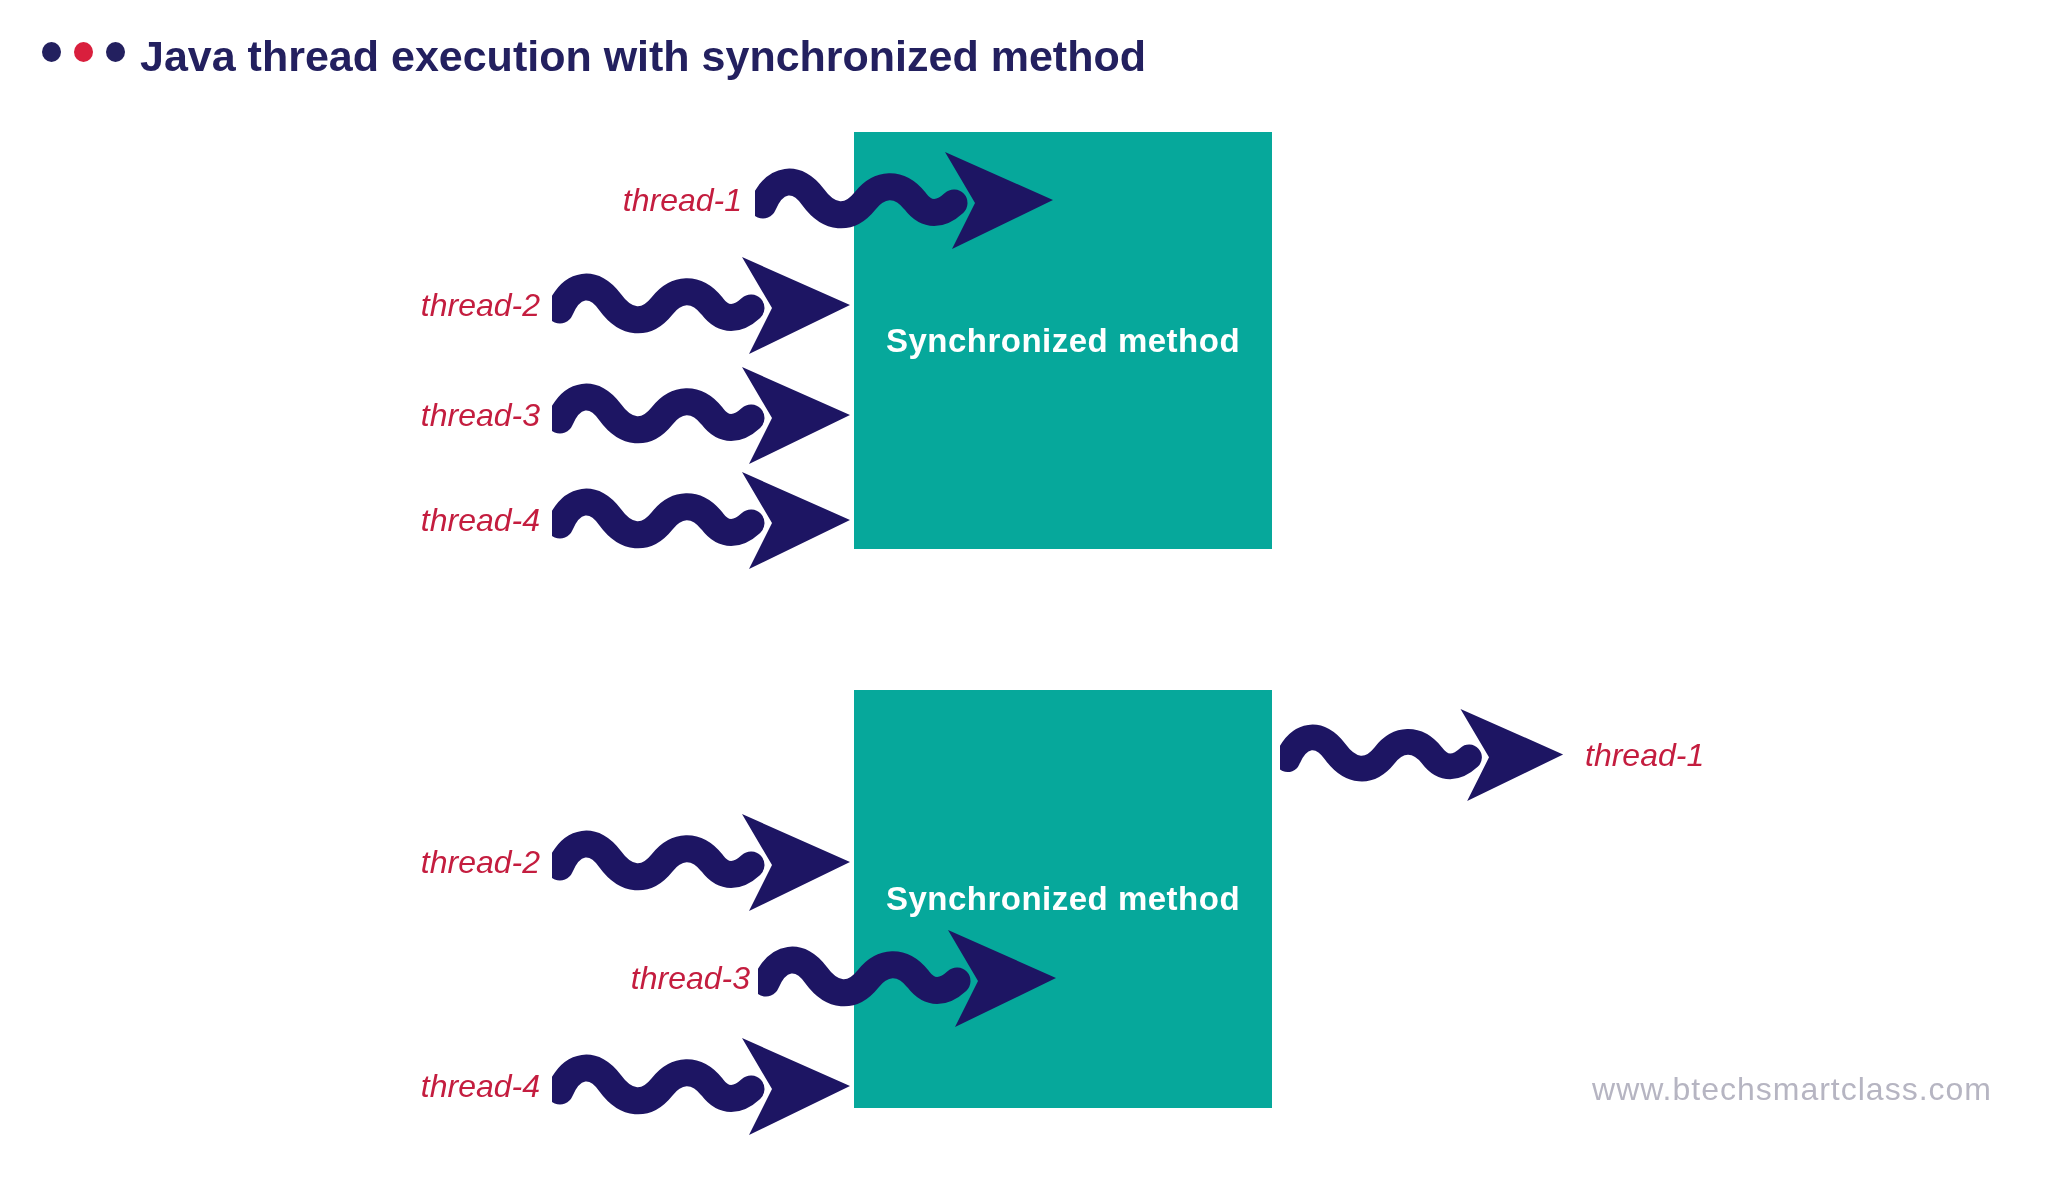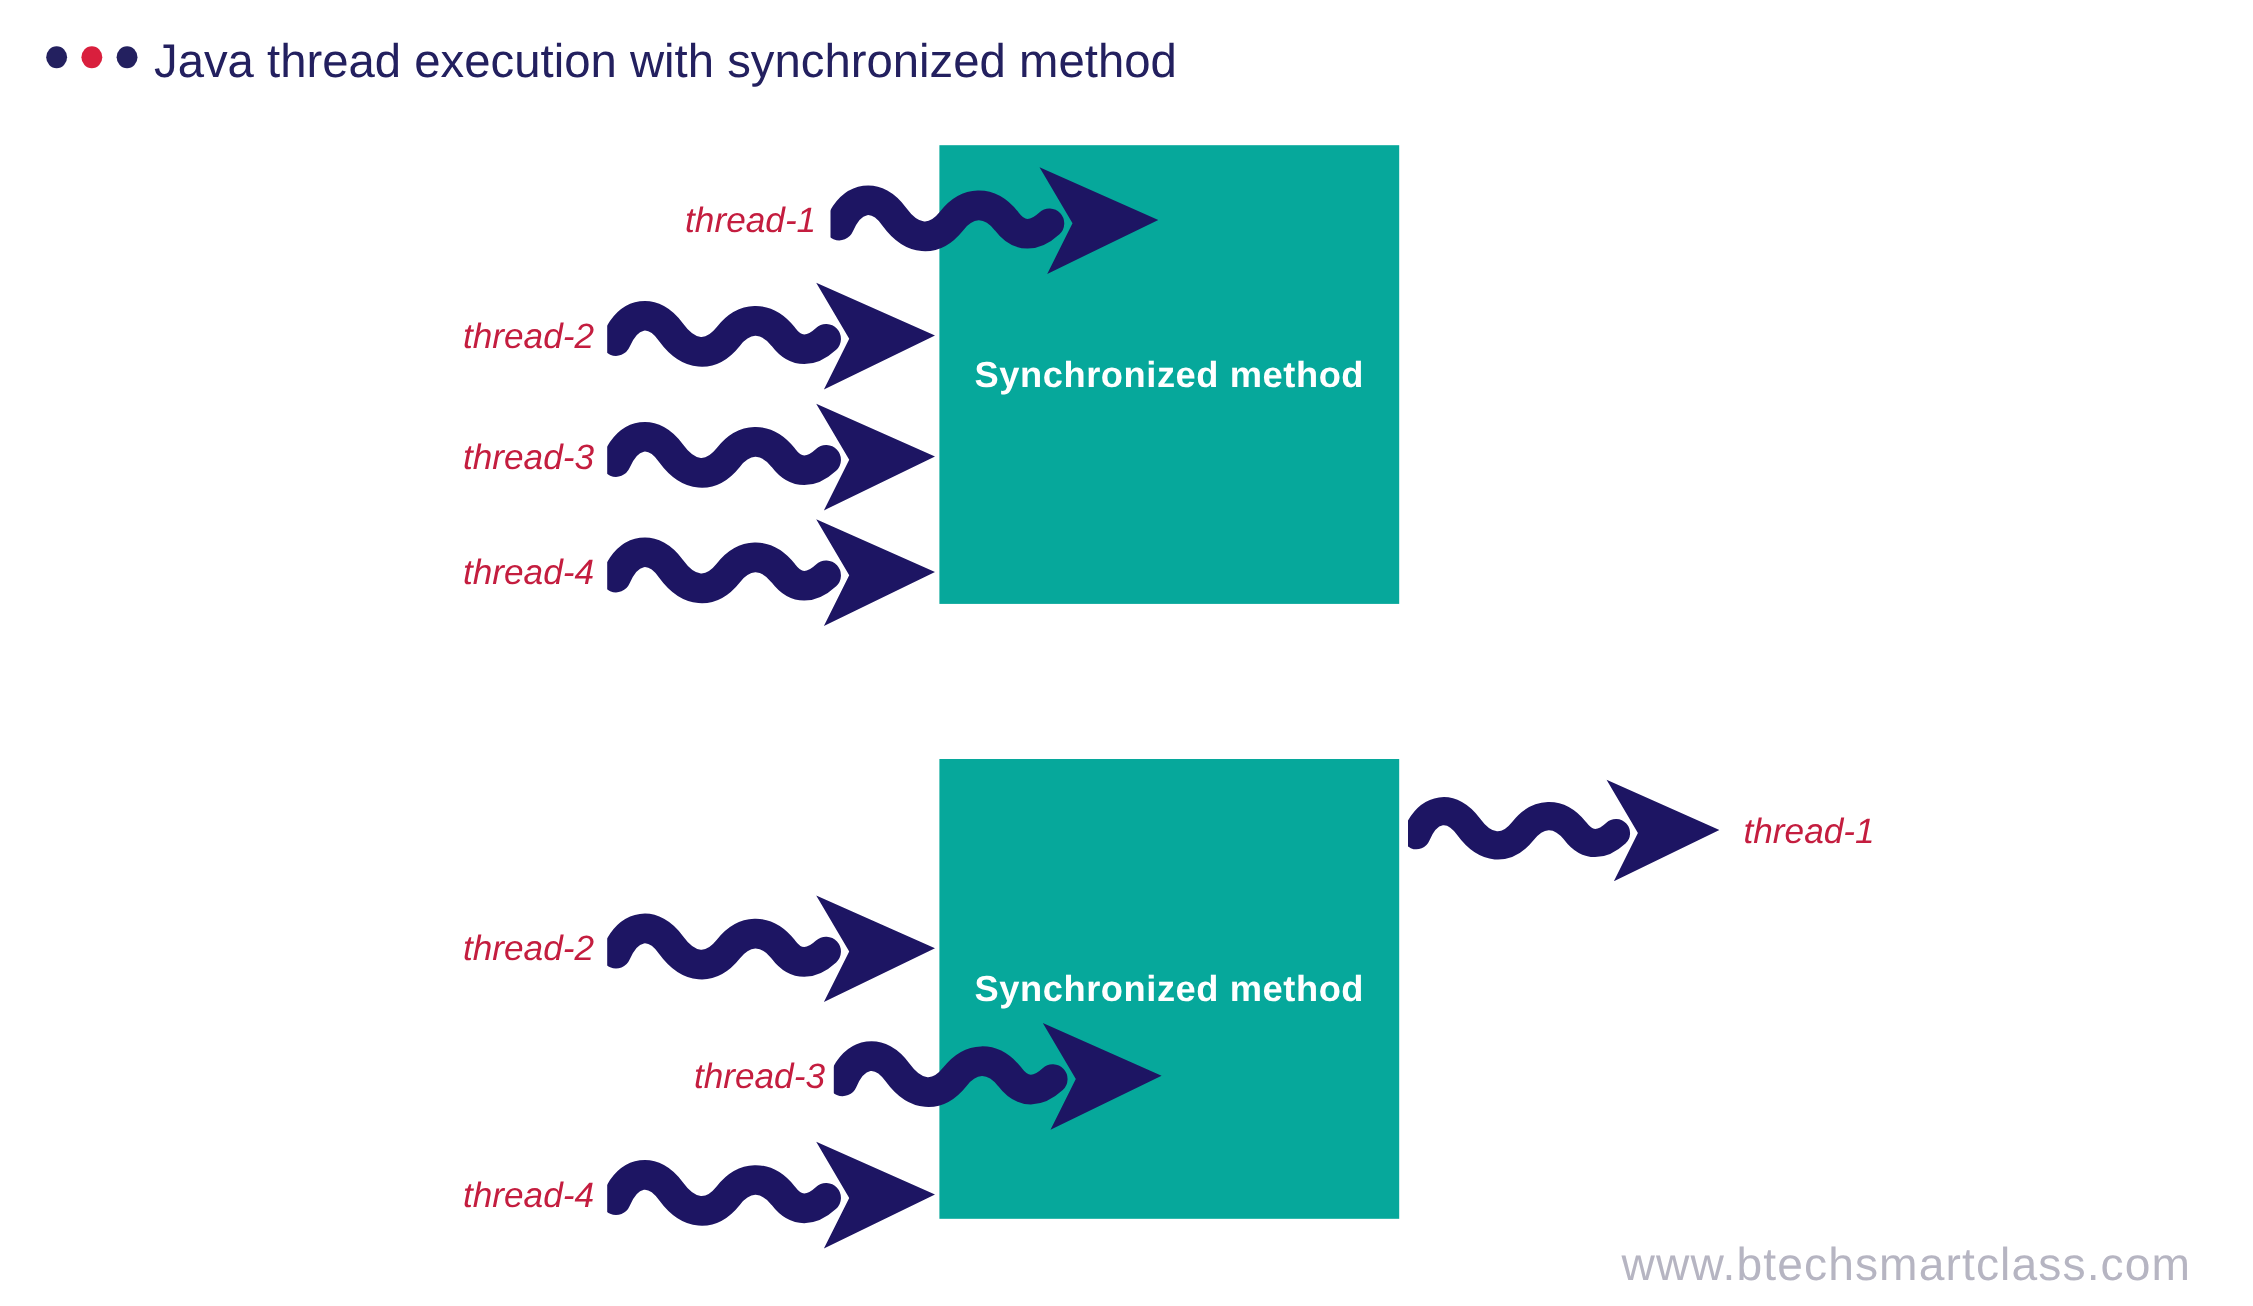--- a/index.html
+++ b/index.html
@@ -5,21 +5,21 @@
   html,body{margin:0;padding:0;}
   body{
     width:2048px;height:1187px;position:relative;overflow:hidden;
     background:#ffffff;
     font-family:"Liberation Sans", sans-serif;
   }
   .abs{position:absolute;}
   
   .page-title{
     left:140px;top:28px;width:1200px;height:56px;
-    font-size:43px;font-weight:normal;color:var(--title);
+    font-size:43px;font-weight:bold;color:var(--title);
     letter-spacing:0px;line-height:56px;
   }
   .dot{width:19px;height:20px;border-radius:50%;top:42px;}
   .dot1{left:42px;background:var(--title);}
   .dot2{left:74px;background:var(--red-dot);}
   .dot3{left:106px;background:var(--title);}
   
   .sync-box{
     background:var(--teal);
     display:flex;align-items:center;justify-content:center;text-align:right;
@@ -34,22 +34,22 @@
     height:48px;line-height:48px;font-size:32px;color:var(--red);
     text-align:right;white-space:nowrap;font-style:italic;
   }
   .t-label.align-left{text-align:left;}
   
   .wavy{display:block;}
   .wavy .tail{fill:none;stroke:var(--navy);stroke-width:27;stroke-linecap:round;}
   .wavy .head{fill:var(--navy);stroke:none;}
   
   .watermark{
-    top:1125px;right:56px;height:50px;line-height:50px;
-    font-size:42px;color:var(--watermark);letter-spacing:1px;
+    top:1064px;right:56px;height:50px;line-height:50px;
+    font-size:32px;color:var(--watermark);letter-spacing:1px;
   }
 </style>
 </head>
 <body>
 
 <span class="abs dot dot1"></span>
 <span class="abs dot dot2"></span>
 <span class="abs dot dot3"></span>
 <div class="abs page-title">Java thread execution with synchronized method</div>
 

